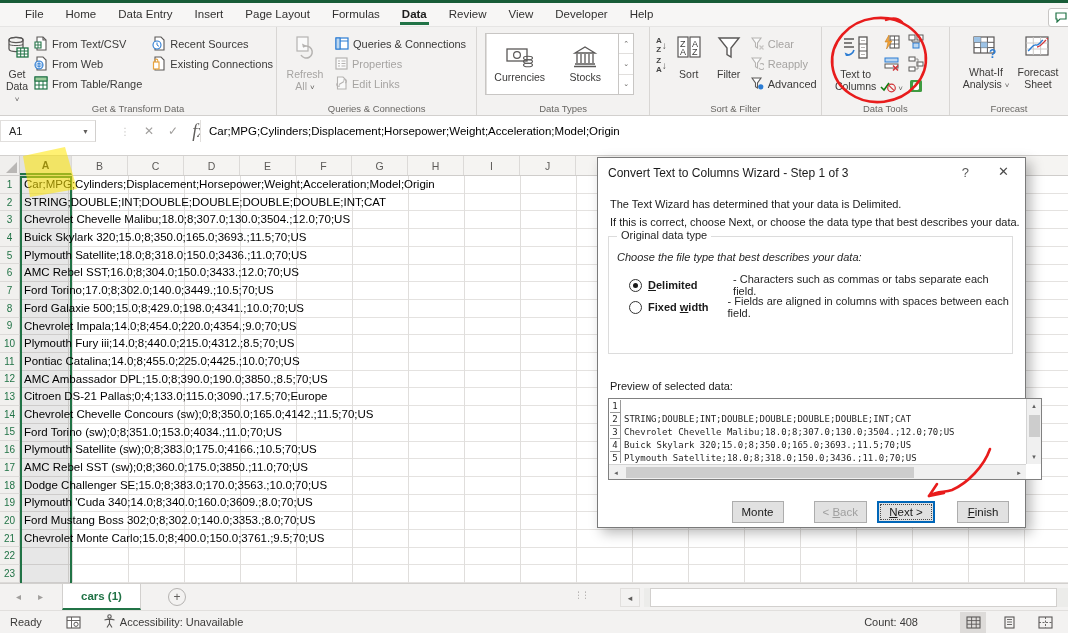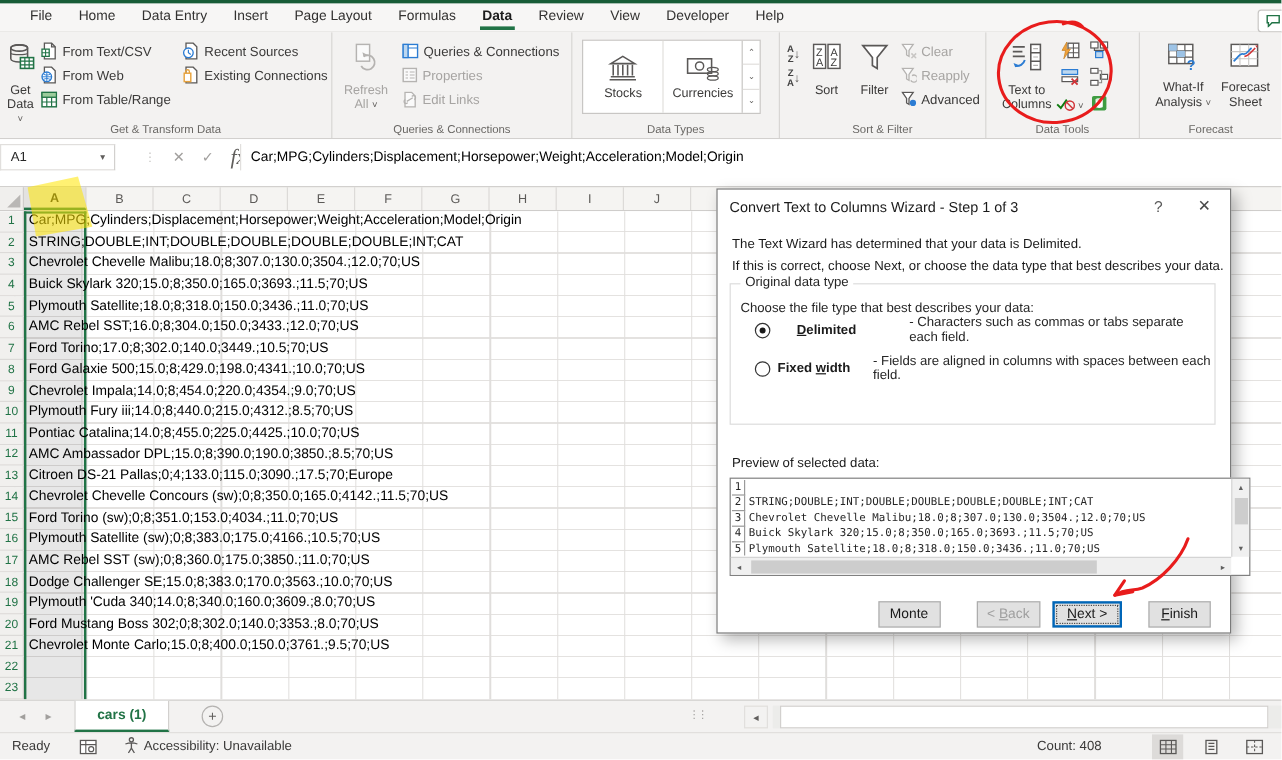--- a/index.html
+++ b/index.html
@@ -250,37 +250,37 @@
                 <path d="M4 8.5l5-3M4.8 9.6a1.7 1.7 0 1 1-2-2.6M8.2 4.4a1.7 1.7 0 1 1 2 2.6" fill="none" stroke="#b5b3b1" stroke-width="1.1"></path>
               </svg></span>
             <span class="slbl">Edit Links</span>
           </div>
     </div>
     <div class="rgroup-label">Queries &amp; Connections</div>
   </div>
 
   <div class="rgroup" style="width:175px; padding-left:8px;">
     <div class="gallery">
-      <div class="gtile">
-        <span><svg width="26" height="24" viewBox="0 0 26 24">
-                <path d="M3 8L13 2l10 6z" fill="none" stroke="#5a5857" stroke-width="1.3"></path>
-                <path d="M5 9v9M9 9v9M13 9v9M17 9v9M21 9v9" stroke="#5a5857" stroke-width="1.3"></path>
-                <path d="M3 19h20M2 21.5h22" stroke="#5a5857" stroke-width="1.3"></path>
-              </svg></span>
-        <span>Stocks</span>
-      </div>
       <div class="gtile" style="border-left:1px solid #e1dfdd;">
         <span><svg width="30" height="24" viewBox="0 0 30 24">
                 <rect x="2" y="4" width="20" height="12" fill="#fff" stroke="#5a5857" stroke-width="1.3"></rect>
                 <circle cx="12" cy="10" r="3.4" fill="none" stroke="#5a5857" stroke-width="1.2"></circle>
                 <ellipse cx="23" cy="13" rx="4.5" ry="1.8" fill="none" stroke="#5a5857" stroke-width="1.1"></ellipse>
                 <ellipse cx="23" cy="16.5" rx="4.5" ry="1.8" fill="none" stroke="#5a5857" stroke-width="1.1"></ellipse>
                 <ellipse cx="23" cy="20" rx="4.5" ry="1.8" fill="none" stroke="#5a5857" stroke-width="1.1"></ellipse>
               </svg></span>
         <span>Currencies</span>
+      </div>
+      <div class="gtile">
+        <span><svg width="26" height="24" viewBox="0 0 26 24">
+                <path d="M3 8L13 2l10 6z" fill="none" stroke="#5a5857" stroke-width="1.3"></path>
+                <path d="M5 9v9M9 9v9M13 9v9M17 9v9M21 9v9" stroke="#5a5857" stroke-width="1.3"></path>
+                <path d="M3 19h20M2 21.5h22" stroke="#5a5857" stroke-width="1.3"></path>
+              </svg></span>
+        <span>Stocks</span>
       </div>
       <div class="gstrip">
         <div>⌃</div>
         <div>⌄</div>
         <div style="border-bottom:none;">⌄</div>
       </div>
     </div>
     <div class="rgroup-label">Data Types</div>
   </div>
 
@@ -633,22 +633,22 @@
 <div id="dialog">
   <div id="dlg-title">Convert Text to Columns Wizard - Step 1 of 3</div>
   <span id="dlg-help">?</span>
   <span id="dlg-close">✕</span>
 
   <div class="dlg-line" style="top:40px;">The Text Wizard has determined that your data is Delimited.</div>
   <div class="dlg-line" style="top:58px;">If this is correct, choose Next, or choose the data type that best describes your data.</div>
 
   <div id="groupbox">
     <div id="groupbox-label">Original data type</div>
-    <div style="position:absolute; left:8px; top:14px;">Choose the file type that best describes your data:</div>
-    <div class="radio-row" style="top:26px;gap:16px;">
+    <div style="position:absolute; left:8px; top:14px;font-style:italic;">Choose the file type that best describes your data:</div>
+    <div class="radio-row" style="top:36px;">
       <span class="radio on"></span>
       <span class="radio-lbl"><span></span><span class="key">D</span><span>elimited</span></span>
       <span>- Characters such as commas or tabs separate each field.</span>
     </div>
     <div class="radio-row" style="top:58px;">
       <span class="radio"></span>
       <span class="radio-lbl" style="font-weight:bold;"><span>Fixed </span><span class="key">w</span><span>idth</span></span>
       <span>- Fields are aligned in columns with spaces between each field.</span>
     </div>
   </div>

